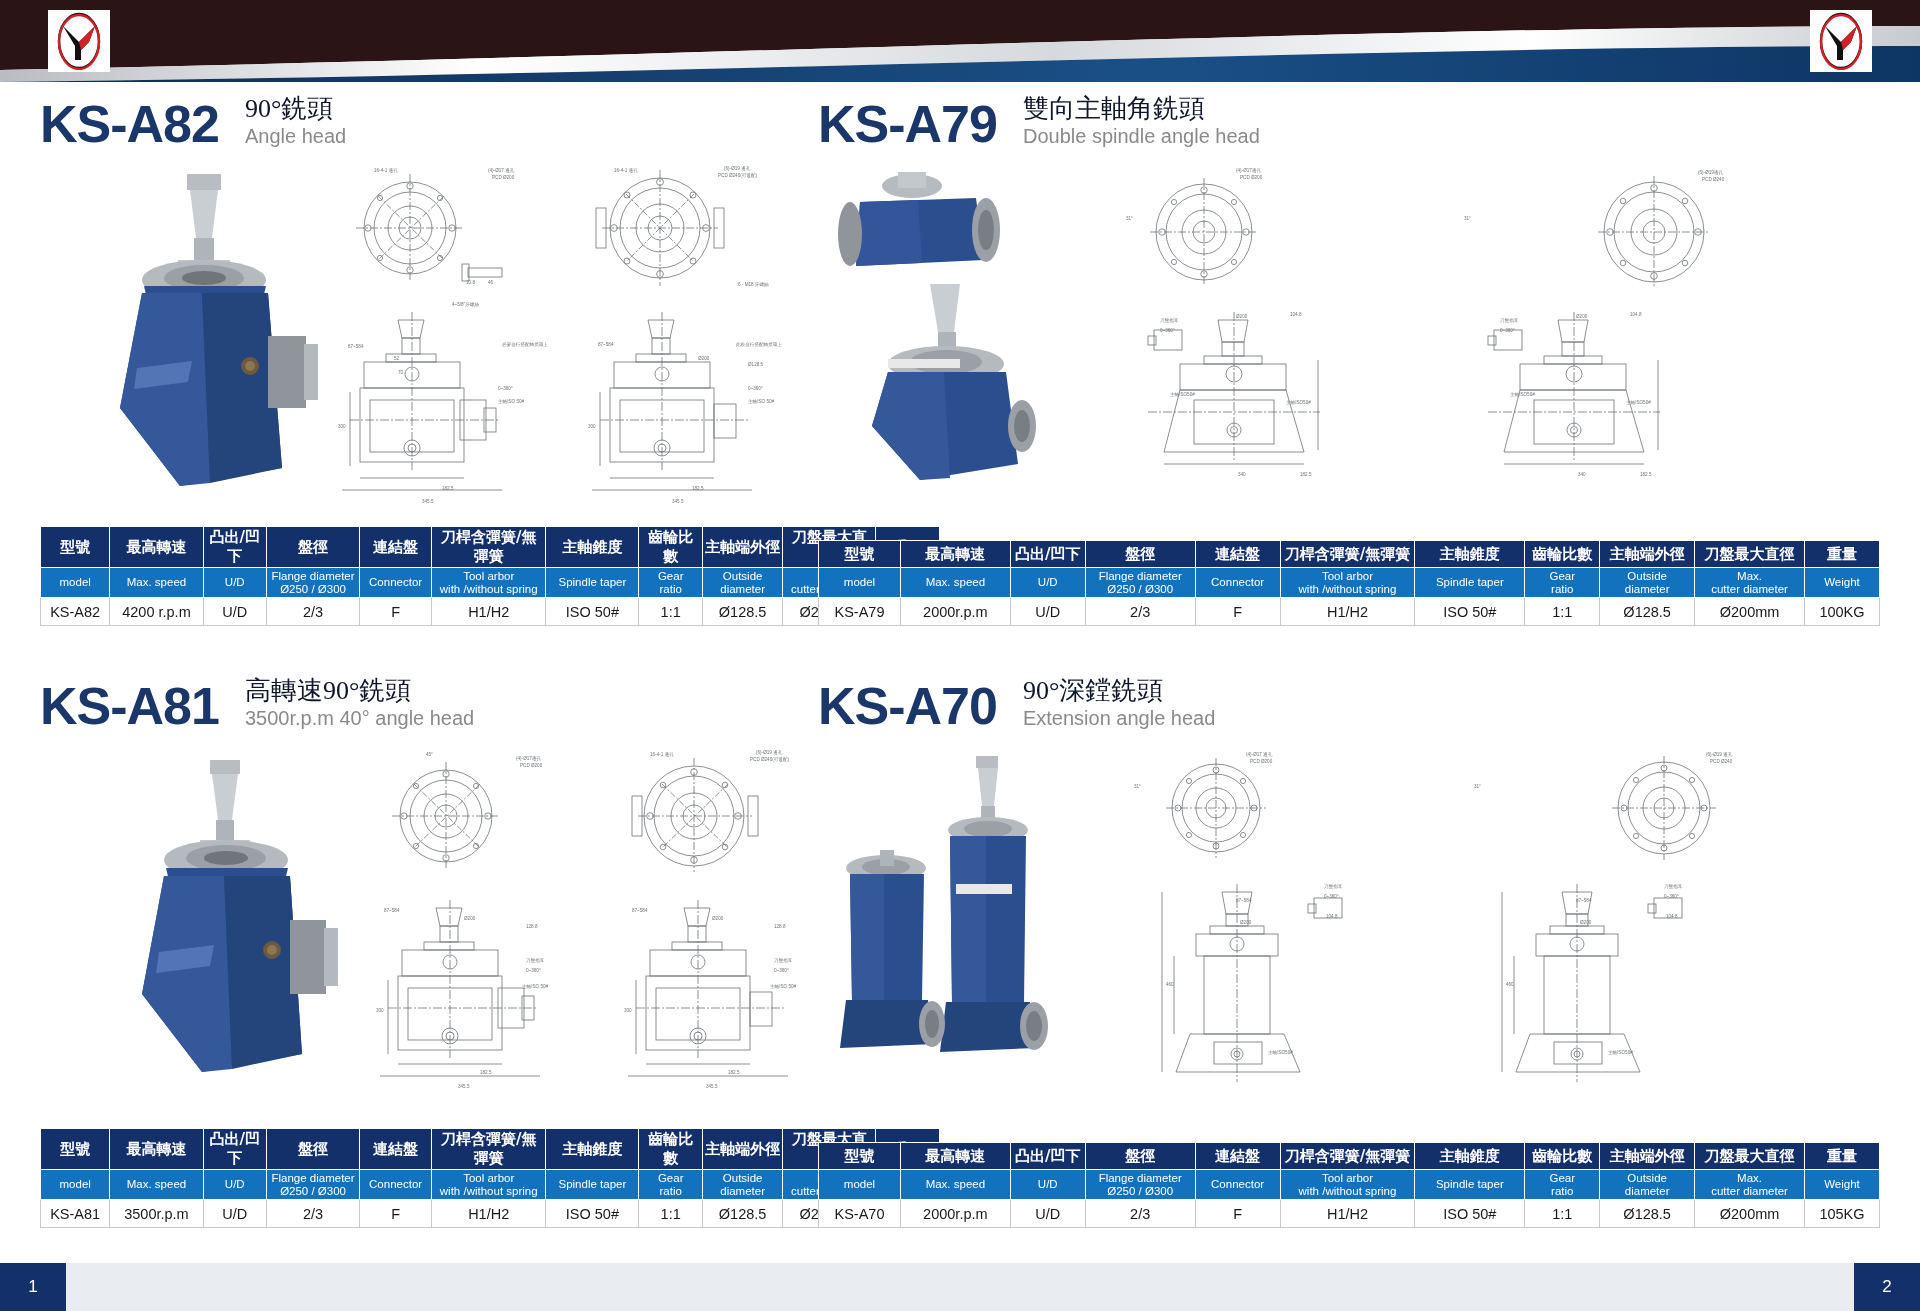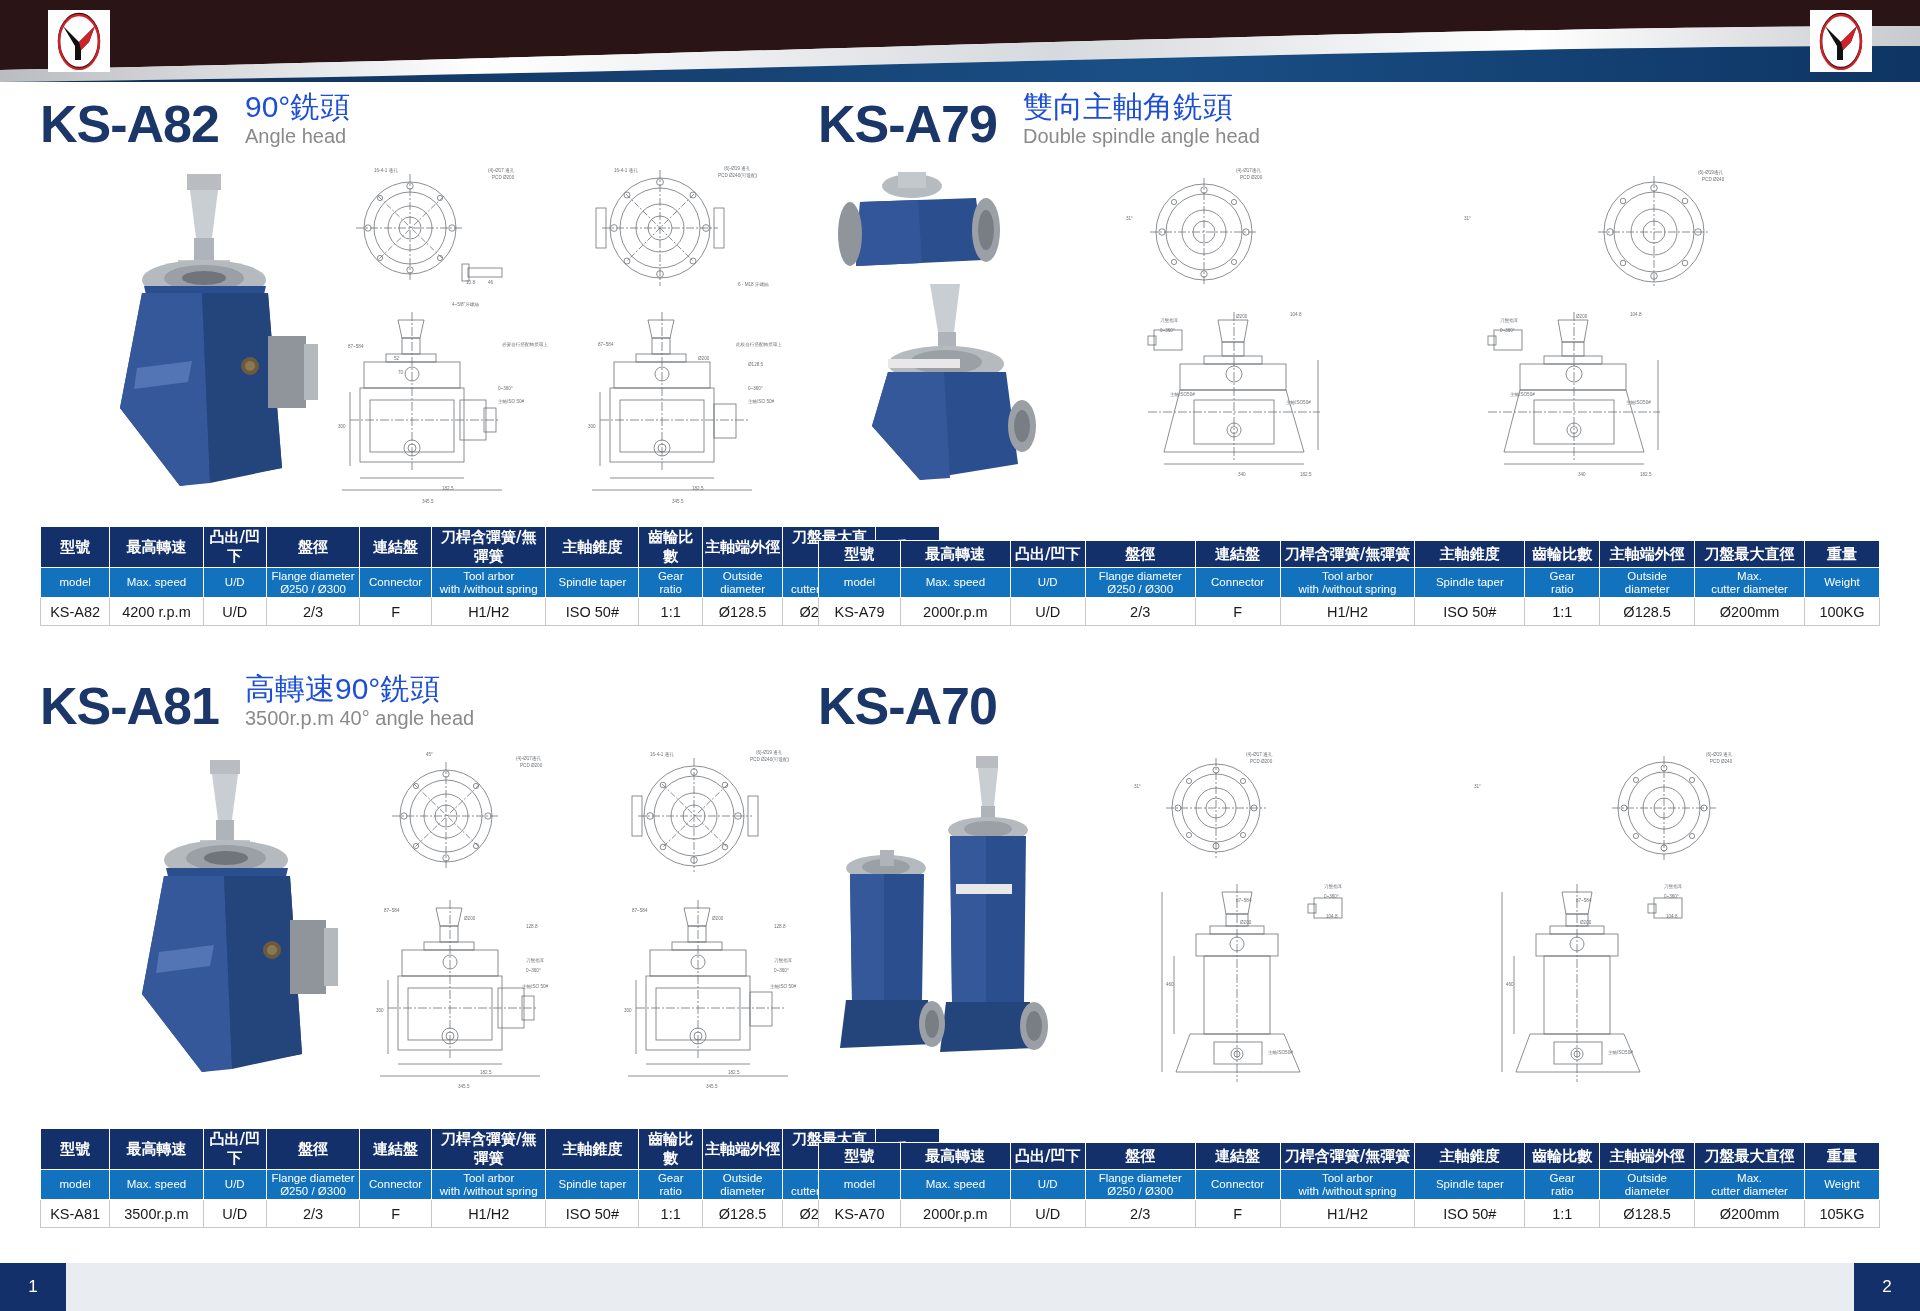--- a/index.html
+++ b/index.html
@@ -26,22 +26,22 @@
   .p-tr { left:818px; top:86px;  width:1062px;height:540px; }
   .p-bl { left:40px;  top:668px; width:900px; height:560px; }
   .p-br { left:818px; top:668px; width:1062px;height:560px; }
 
   .title-row { display:flex; align-items:flex-end; gap:26px; height:64px; }
   .model-code {
     font-size:52px; font-weight:700; color:#1b3668;
     letter-spacing:-1px; line-height:1; font-family:"Liberation Sans", sans-serif;
   }
   .title-sub { padding-bottom:2px; }
-  .title-cn { font-size:30px; color:#1d4ed8; line-height:1.15; font-weight:400;
-              font-family:Liberation Sans, sans-serif; }
+  .title-cn { font-size:26px; color:#0f172a; line-height:1.15; font-weight:400;
+              font-family:Liberation Serif, serif; }
   .title-en { font-size:20px; color:#8a8a8a; line-height:1.2; }
 
   
   .illus { position:relative; margin-top:10px; height:345px; }
   .photo { position:absolute; }
   .draw  { position:absolute; }
   .draw svg, .photo svg { display:block; }
 
   
   .spec-table { border-collapse:collapse; width:100%; table-layout:fixed;margin-top:8px; }
@@ -705,20 +705,24 @@
               <td>90KG</td>
             </tr>
           </tbody>
       </table>
     </div>
   </div>
 
   <div class="product p-br">
     <div class="title-row">
       <div class="model-code">KS-A70</div>
+      <div class="title-sub">
+        <div class="title-cn">90°深鏜銑頭</div>
+        <div class="title-en">Extension angle head</div>
+      </div>
     </div>
 
     <div class="illus" style="height:360px;">
       <div class="photo" style="left:10px; top:10px;">
         <svg width="260" height="340" viewBox="0 0 260 340">
 
           <rect x="148" y="4" width="22" height="12" fill="#b9bdc2"></rect>
           <path d="M150 16 L170 16 L166 54 L154 54 Z" fill="#c9ced3"></path>
           <rect x="153" y="54" width="14" height="16" fill="#aeb4ba"></rect>
           <ellipse cx="160" cy="78" rx="40" ry="13" fill="#b5babf"></ellipse>

